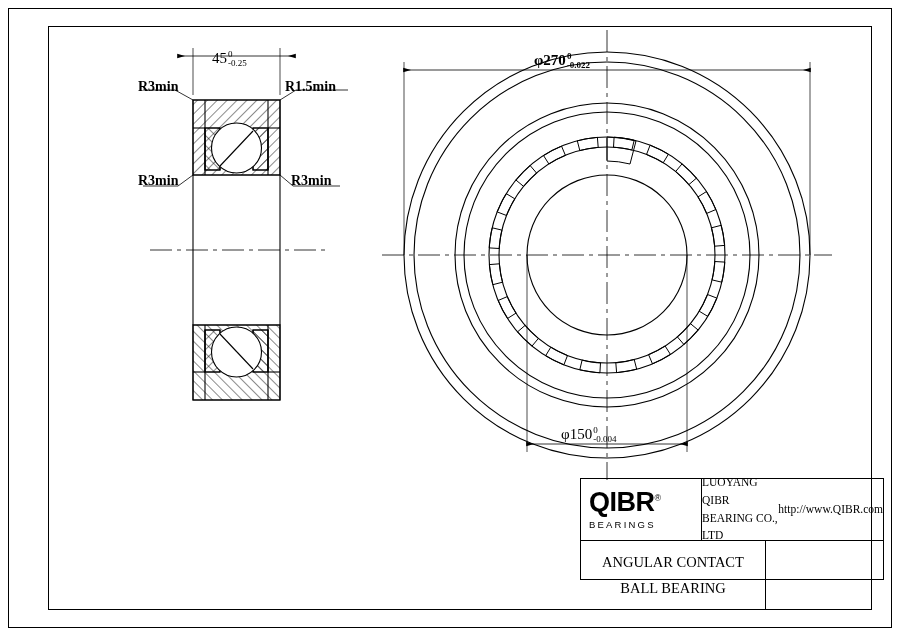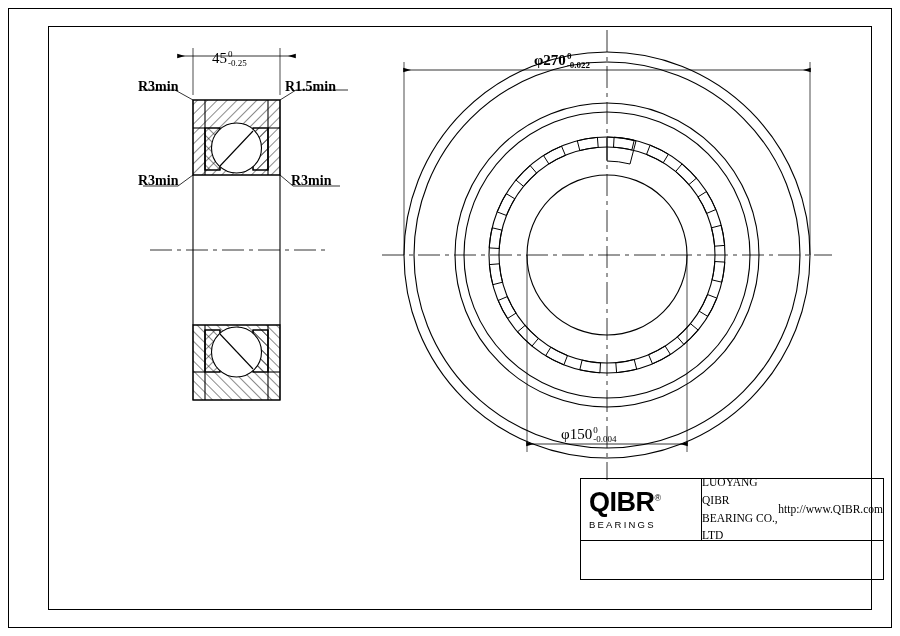--- a/index.html
+++ b/index.html
@@ -302,16 +302,20 @@
       <div class="tb-logo">
         <div class="logo-main"><span>QIBR</span><span class="logo-reg">®</span></div>
         <div class="logo-sub">BEARINGS</div>
       </div>
       <div class="tb-company">
         <div>LUOYANG QIBR BEARING CO., LTD</div>
         <div>http://www.QIBR.com</div>
       </div>
     </div>
     <div class="tb-bottom">
+      <div class="tb-desc">
+        <div>ANGULAR CONTACT</div>
+        <div>BALL BEARING</div>
+      </div>
     </div>
   </div>
 
 </div>
 
 </body></html>

